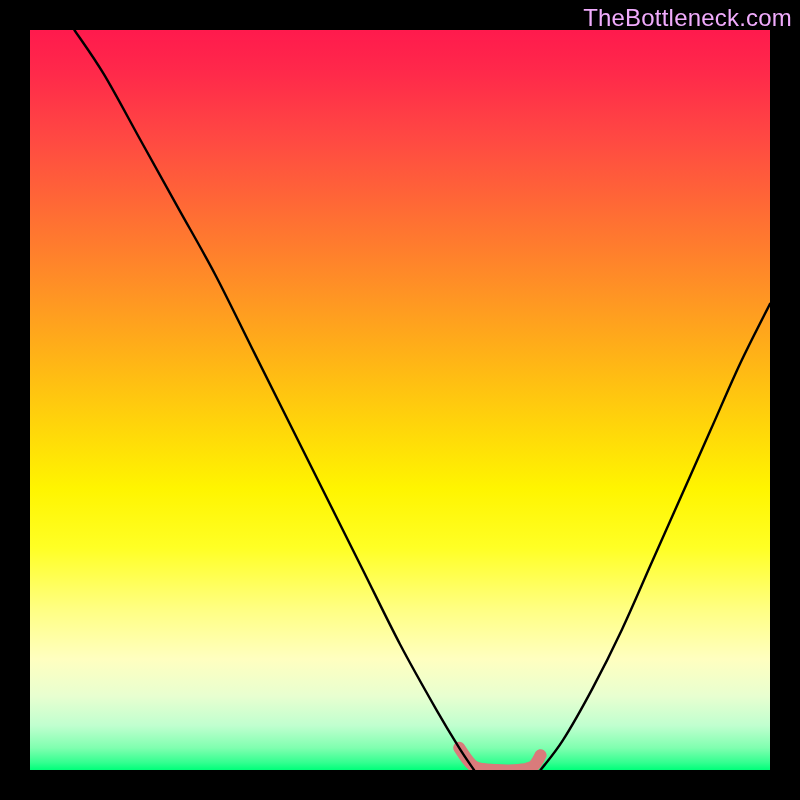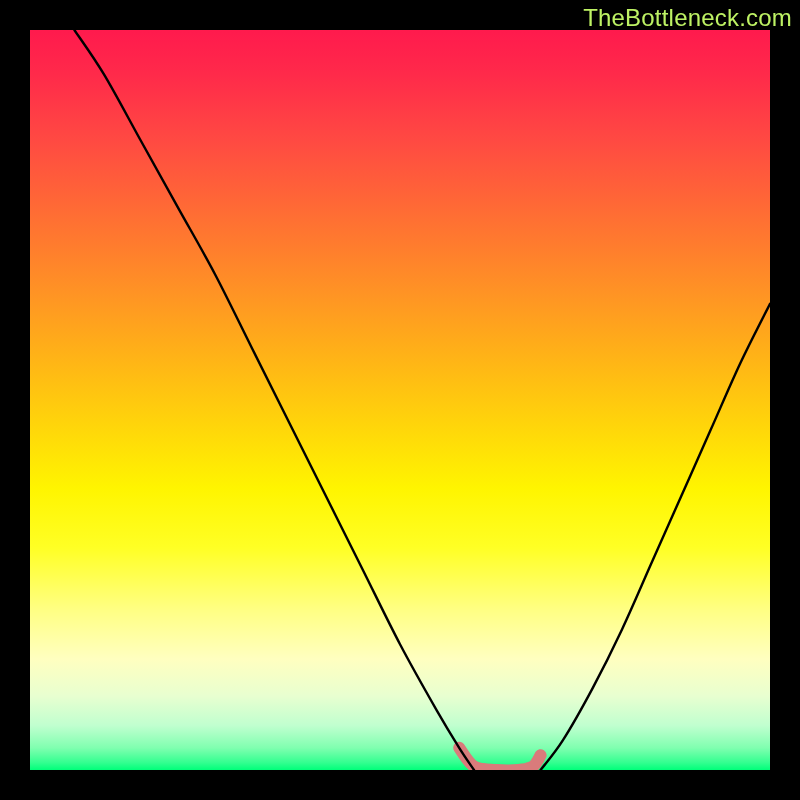--- a/index.html
+++ b/index.html
@@ -8,21 +8,21 @@
     height: 800px;
     background: #000;
     position: relative;
     overflow: hidden;
     font-family: Arial, sans-serif;
   }
   .watermark {
     position: absolute;
     top: 4px;
     right: 8px;
-    color: #bef264;
+    color: #f0abfc;
     font-size: 24px;
     font-weight: 500;
     z-index: 10;
     letter-spacing: 0.2px;
   }
   .plot-frame {
     position: absolute;
     left: 30px;
     top: 30px;
     width: 740px;

